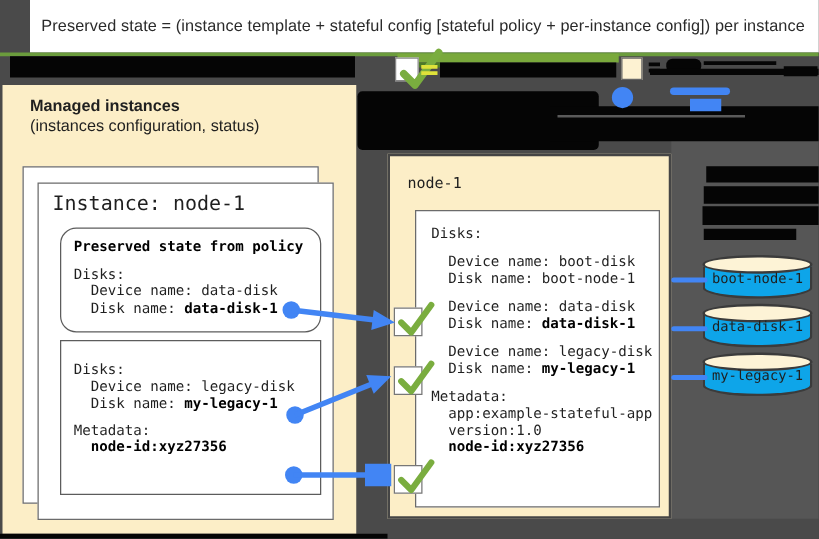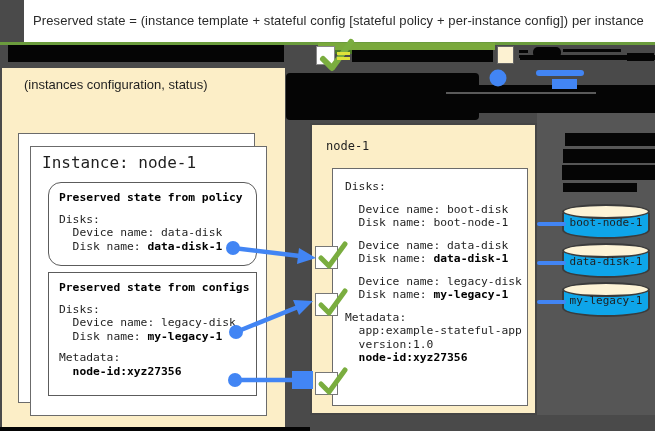--- a/index.html
+++ b/index.html
@@ -75,34 +75,34 @@
 <body>
 
 <div class="abs" id="title-bar">
   <span class="t">Preserved state = (instance template + stateful config [stateful policy + per-instance config]) per instance</span>
 </div>
 <div class="abs" id="green-rule"></div>
 <div class="abs" id="gray-patch"></div>
 
 <div class="abs" id="left-panel"></div>
 <div class="abs" id="left-heading">
+  <div class="b">Managed instances</div>
   <div>(instances configuration, status)</div>
 </div>
 <div class="abs whitebox" id="back-box"></div>
 <div class="abs whitebox" id="front-box"></div>
 <div class="abs code" id="instance-title">Instance: node-1</div>
 <div class="abs innerbox" id="policy-box">
     <div class="cline"><b>Preserved state from policy</b></div>
     <div class="gap"></div>
     <div class="cline">Disks:</div>
     <div class="cline">  Device name: data-disk</div>
     <div class="cline">  Disk name: <b>data-disk-1</b></div>
   </div>
 <div class="abs innerbox" id="configs-box">
-    <div class="cline"><b>Preserved state from configs</b></div>
     <div class="gap"></div>
     <div class="cline">Disks:</div>
     <div class="cline">  Device name: legacy-disk</div>
     <div class="cline">  Disk name: <b>my-legacy-1</b></div>
     <div class="gap"></div>
     <div class="cline">Metadata:</div>
     <div class="cline">  <b>node-id:xyz27356</b></div>
   </div>
 
 <div class="abs" id="right-panel"></div>

